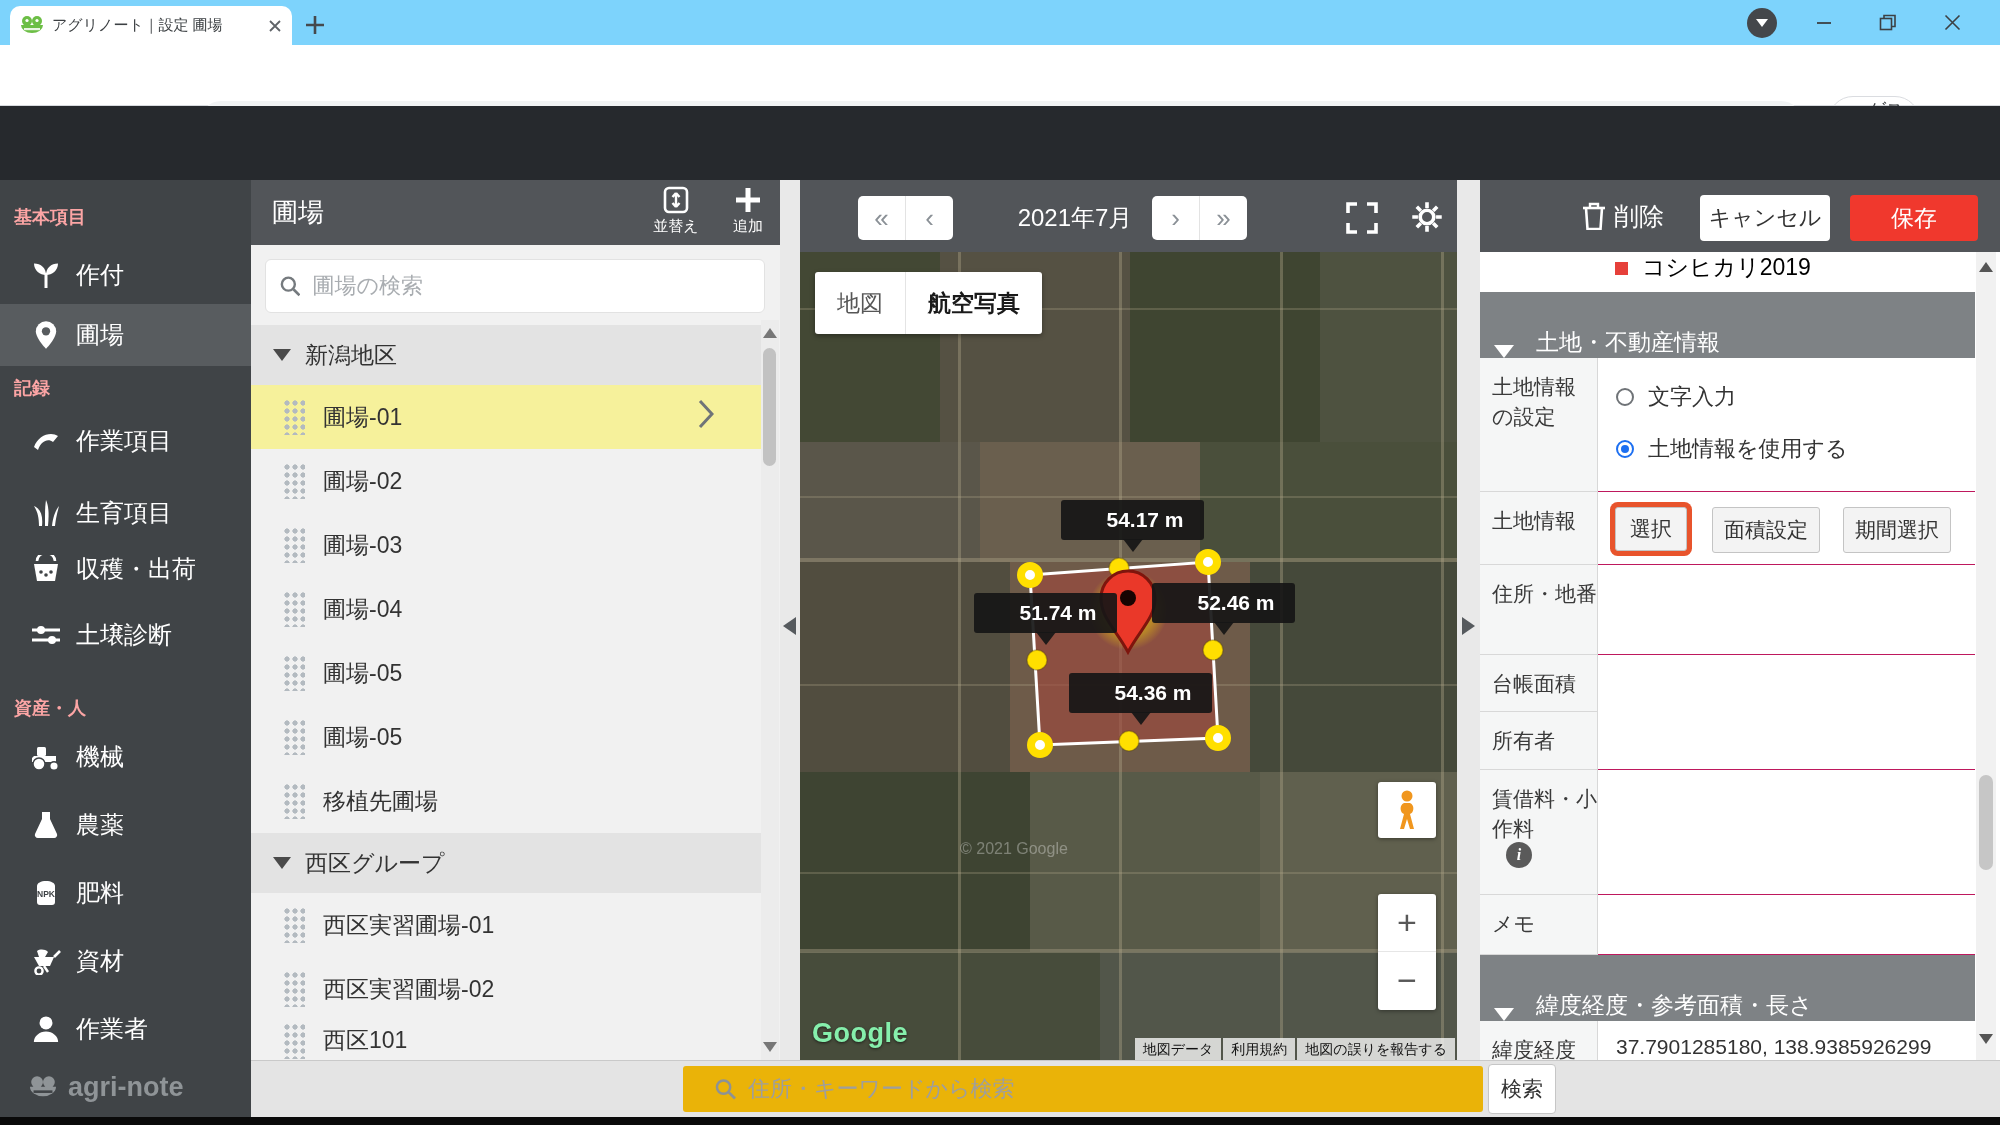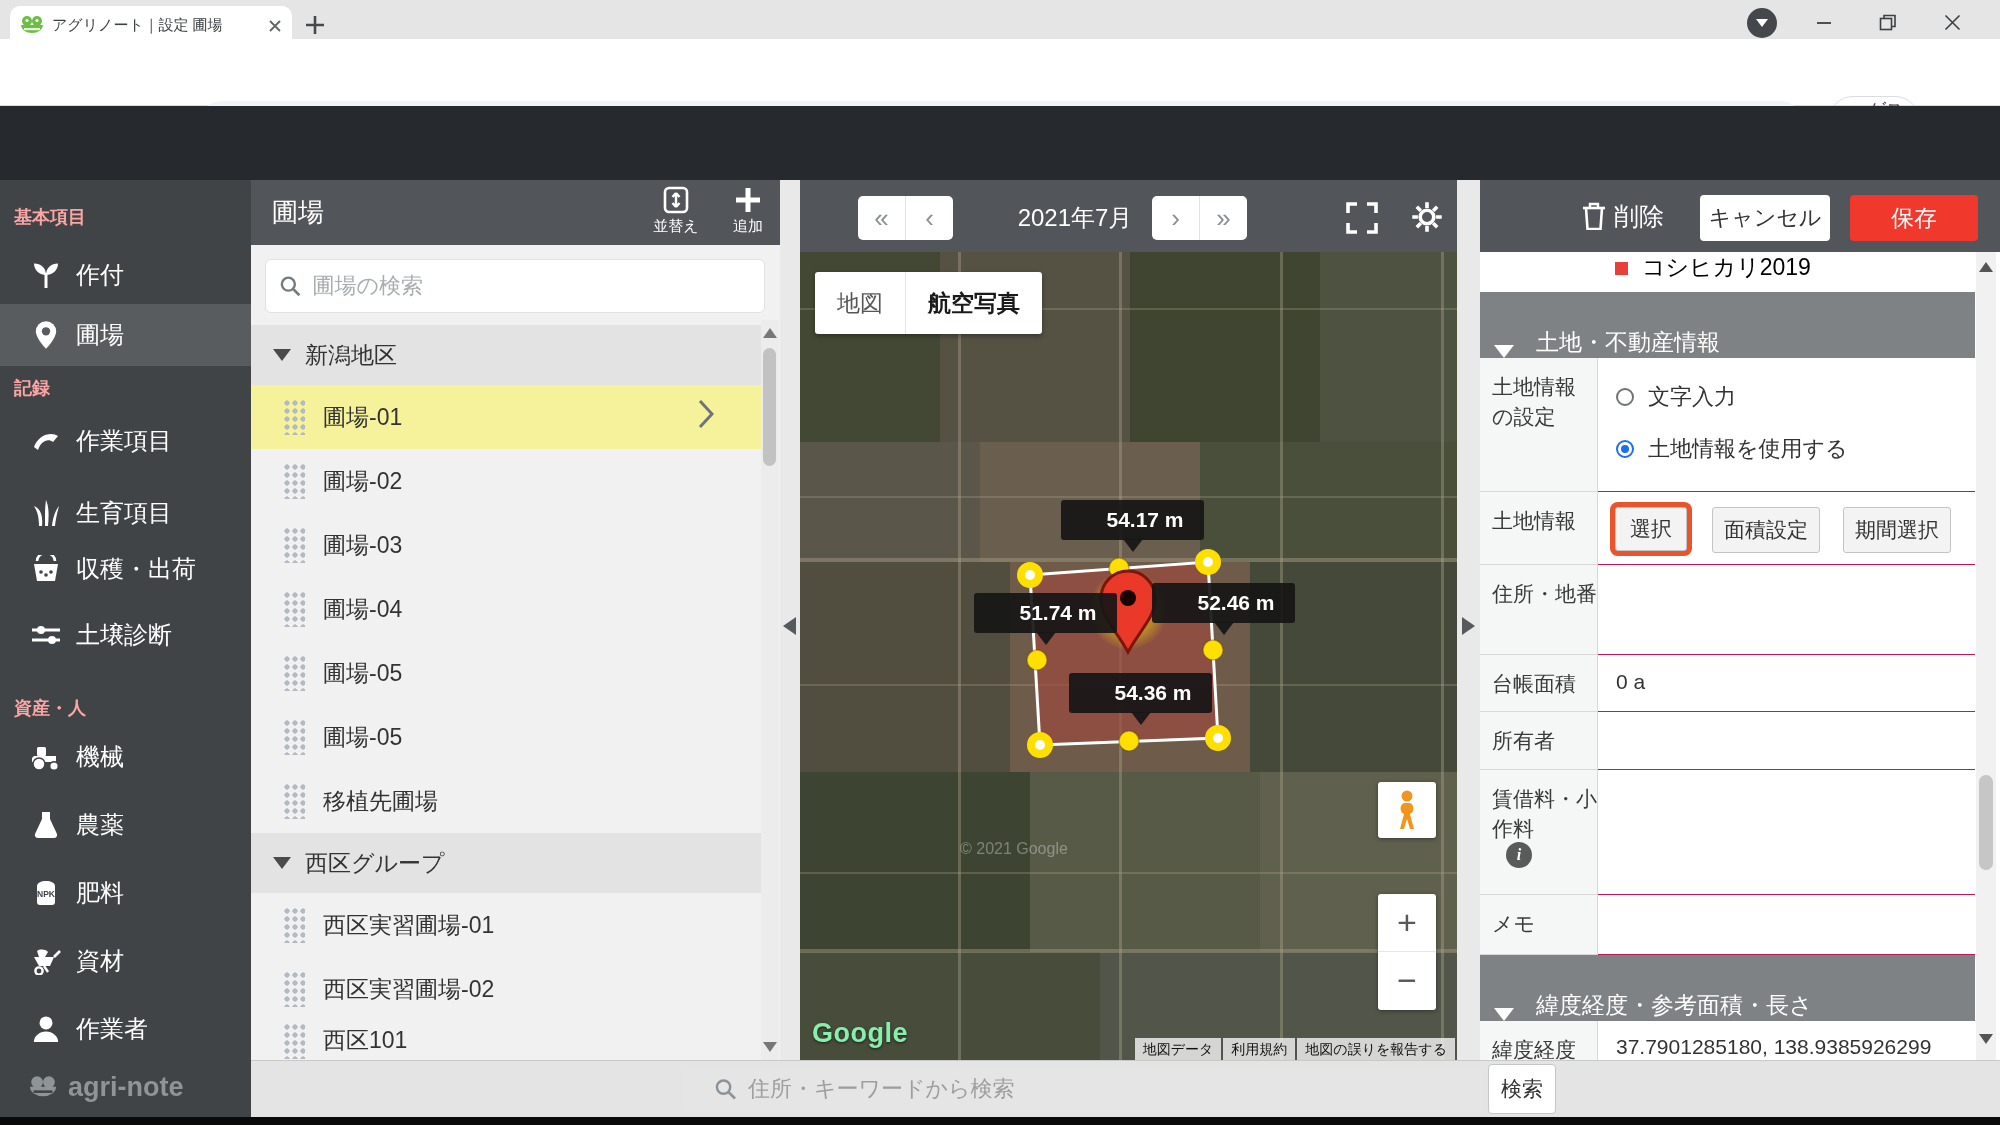--- a/index.html
+++ b/index.html
@@ -1,20 +1,20 @@
 <!DOCTYPE html>
 <html><head>
 <meta charset="utf-8">
 <style>
   html,body{margin:0;padding:0;background:#fff;}
   #screen{position:relative;width:2000px;height:1125px;overflow:hidden;
     font-family:"Liberation Sans","DejaVu Sans",sans-serif;color:#333;}
   .abs{position:absolute;}
   
-  #tabstrip{left:0;top:0;width:2000px;height:39px;background:#e5e5e5;}
+  #tabstrip{left:0;top:0;width:2000px;height:45px;background:#7dd3fc;}
   #tab{left:10px;top:6px;width:282px;height:39px;background:#fff;border-radius:10px 10px 0 0;
     display:flex;align-items:center;padding:0 10px;box-sizing:border-box;}
   #tab-title{font-size:15px;color:#3c4043;white-space:nowrap;overflow:hidden;flex:1;margin-left:8px;}
   #toolbar{left:0;top:45px;width:2000px;height:61px;background:#fff;border-bottom:1px solid #d7dade;box-sizing:border-box;}
   #omnibox{left:200px;top:56px;width:1602px;height:42px;background:#f1f3f4;border-radius:21px;
     display:flex;align-items:center;padding:0 16px;box-sizing:border-box;}
   #url-text{font-size:19px;color:#202124;margin-left:10px;font-style:italic;}
   #profile-chip{left:1828px;top:51px;width:92px;height:50px;border:1px solid #dadce0;border-radius:25px;
     display:flex;align-items:center;box-sizing:border-box;padding:0 8px;}
   #guest-label{font-size:17px;color:#3c4043;margin-left:6px;}
@@ -118,21 +118,21 @@
   .rp-val{position:absolute;left:118px;width:377px;border-bottom:1px solid #be185d;box-sizing:border-box;background:#fff;}
   .radio{width:18px;height:18px;border:2px solid #6f7377;border-radius:50%;display:inline-block;box-sizing:border-box;}
   .radio.on{border-color:#1c6ff1;position:relative;}
   .radio.on::after{content:"";position:absolute;left:3px;top:3px;width:8px;height:8px;background:#1c6ff1;border-radius:50%;}
   .rp-btn{background:#f3f3f3;border:1px solid #c4c4c4;border-radius:3px;font-size:21px;color:#333;
     display:inline-flex;align-items:center;justify-content:center;}
   #info-badge{position:absolute;left:26px;top:72px;width:26px;height:26px;background:#5a5a5a;border-radius:50%;
     color:#fff;font-size:16px;font-style:italic;font-weight:bold;text-align:center;line-height:26px;font-family:"Liberation Serif",serif;}
   
   #bottom-bar{left:251px;top:1060px;width:1749px;height:57px;background:#e4e4e4;border-top:1px solid #c9c9c9;box-sizing:border-box;}
-  #bb-input{left:683px;top:1066px;width:800px;height:46px;background:#e5e5e5;border-radius:3px;display:flex;align-items:center;
+  #bb-input{left:683px;top:1066px;width:800px;height:46px;background:#eab308;border-radius:3px;display:flex;align-items:center;
     padding:0 32px;box-sizing:border-box;}
   #bb-input input{border:none;outline:none;font-size:22px;width:100%;margin-left:10px;background:transparent;color:#333;}
   #bb-input input::placeholder{color:#9e9e9e;}
   #bb-search-btn{left:1488px;top:1064px;width:68px;height:50px;background:#fff;border:1px solid #c6c6c6;border-radius:4px;
     font-size:21px;color:#333;display:flex;align-items:center;justify-content:center;box-sizing:border-box;}
   #black-strip{left:0;top:1117px;width:2000px;height:8px;background:#0a0a0a;}
   .winbtn{top:0;height:45px;width:40px;display:flex;align-items:center;justify-content:center;}
 </style>
 </head>
 <body>
@@ -622,21 +622,20 @@
     <div class="rp-val" style="top:240px;height:73px;">
       <span class="rp-btn" style="position:absolute;left:17px;top:15px;width:70px;height:42px;box-shadow:0 0 0 5px #e8542c;">選択</span>
       <span class="rp-btn" style="position:absolute;left:114px;top:15px;width:106px;height:44px;">面積設定</span>
       <span class="rp-btn" style="position:absolute;left:245px;top:15px;width:106px;height:44px;">期間選択</span>
     </div>
 
     <div class="rp-lbl" style="top:313px;height:90px;">住所・地番</div>
     <div class="rp-val" style="top:313px;height:90px;"></div>
 
     <div class="rp-lbl" style="top:403px;height:57px;">台帳面積</div>
-    <div class="rp-val" style="top:403px;height:57px;font-size:21px;padding:15px 0 0 18px;">0 a</div>
 
     <div class="rp-lbl" style="top:460px;height:58px;">所有者</div>
     <div class="rp-val" style="top:460px;height:58px;"></div>
 
     <div class="rp-lbl" style="top:518px;height:125px;">
       <span>賃借料・小作料</span>
       <span id="info-badge">i</span>
     </div>
     <div class="rp-val" style="top:518px;height:125px;"></div>
 

